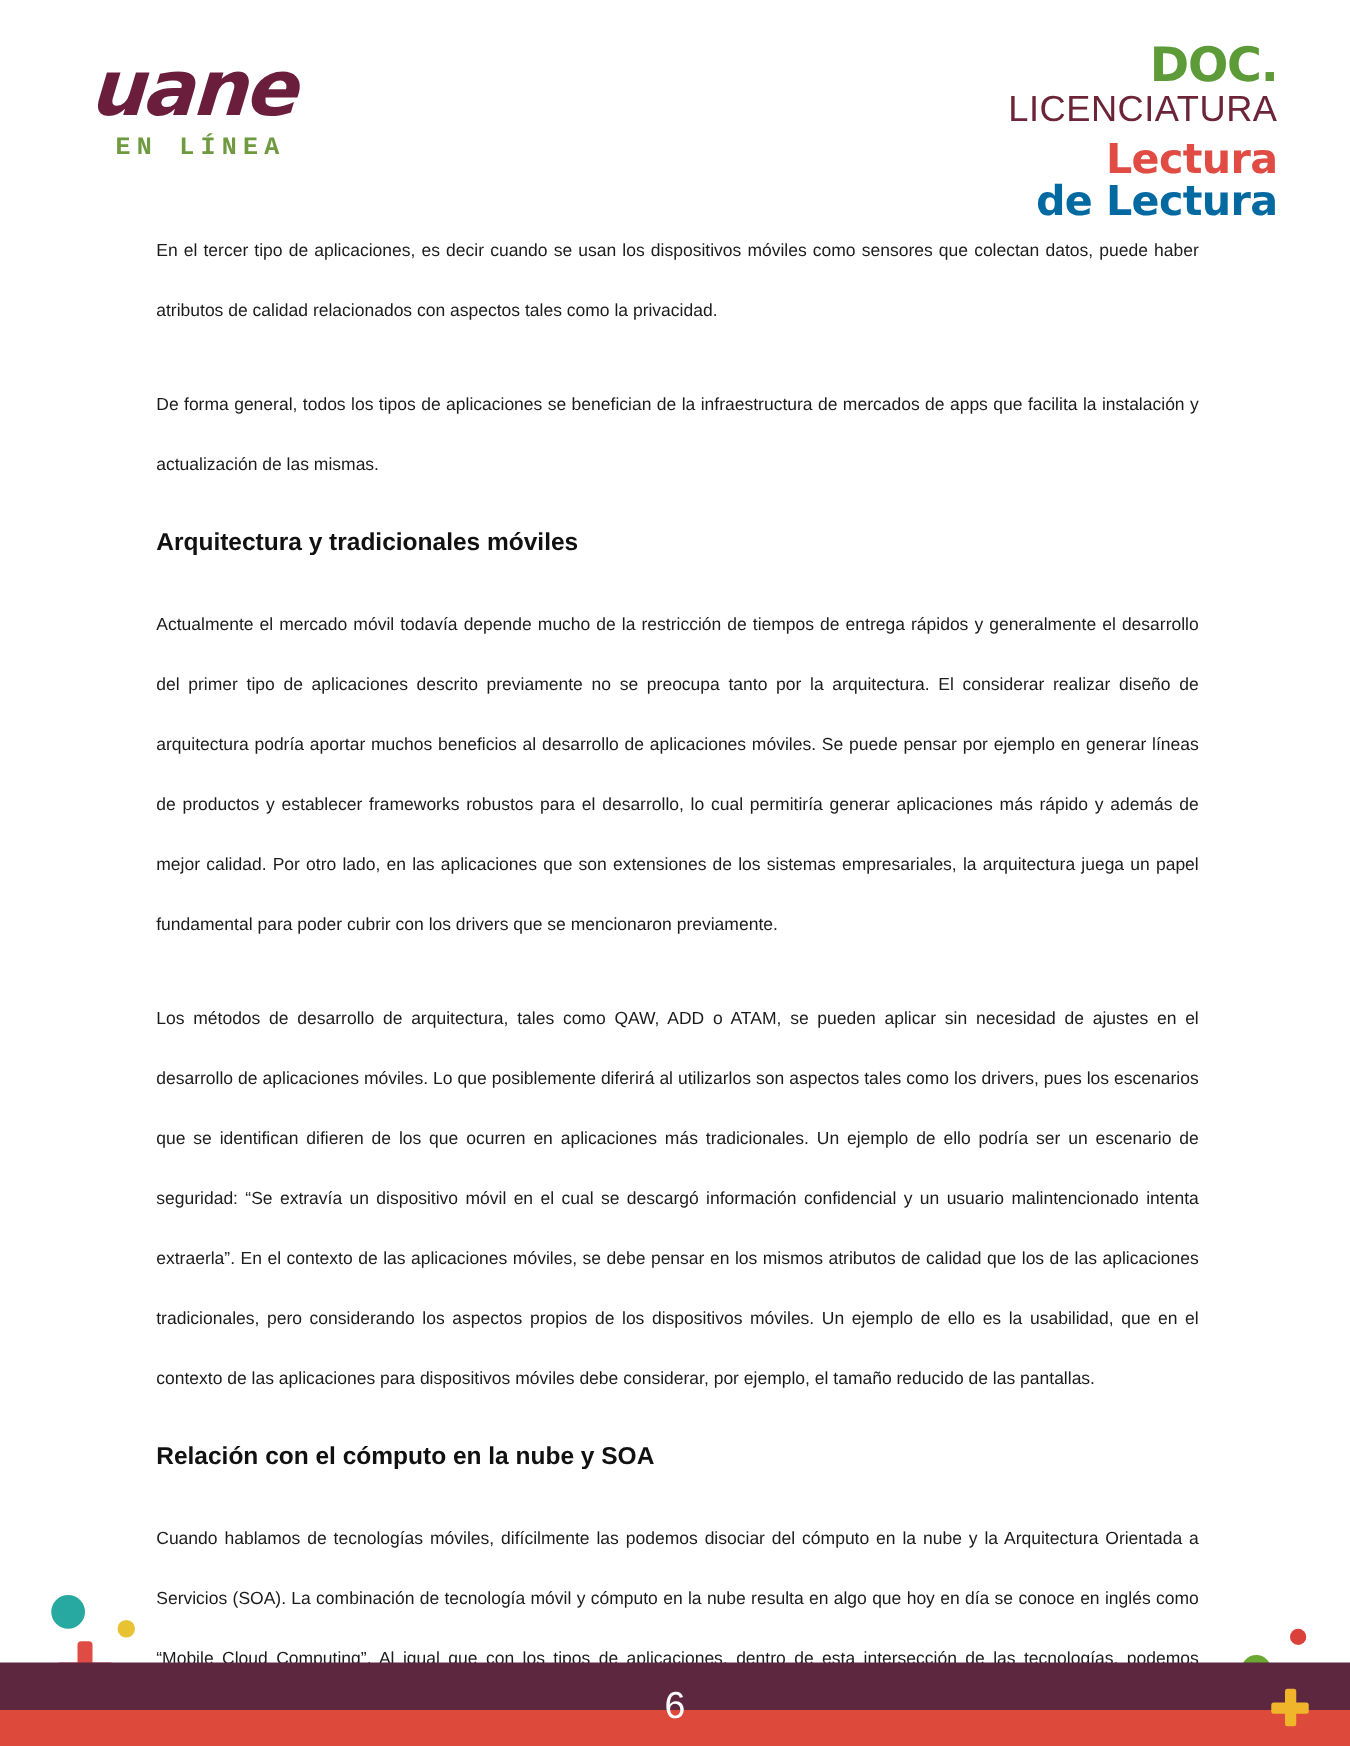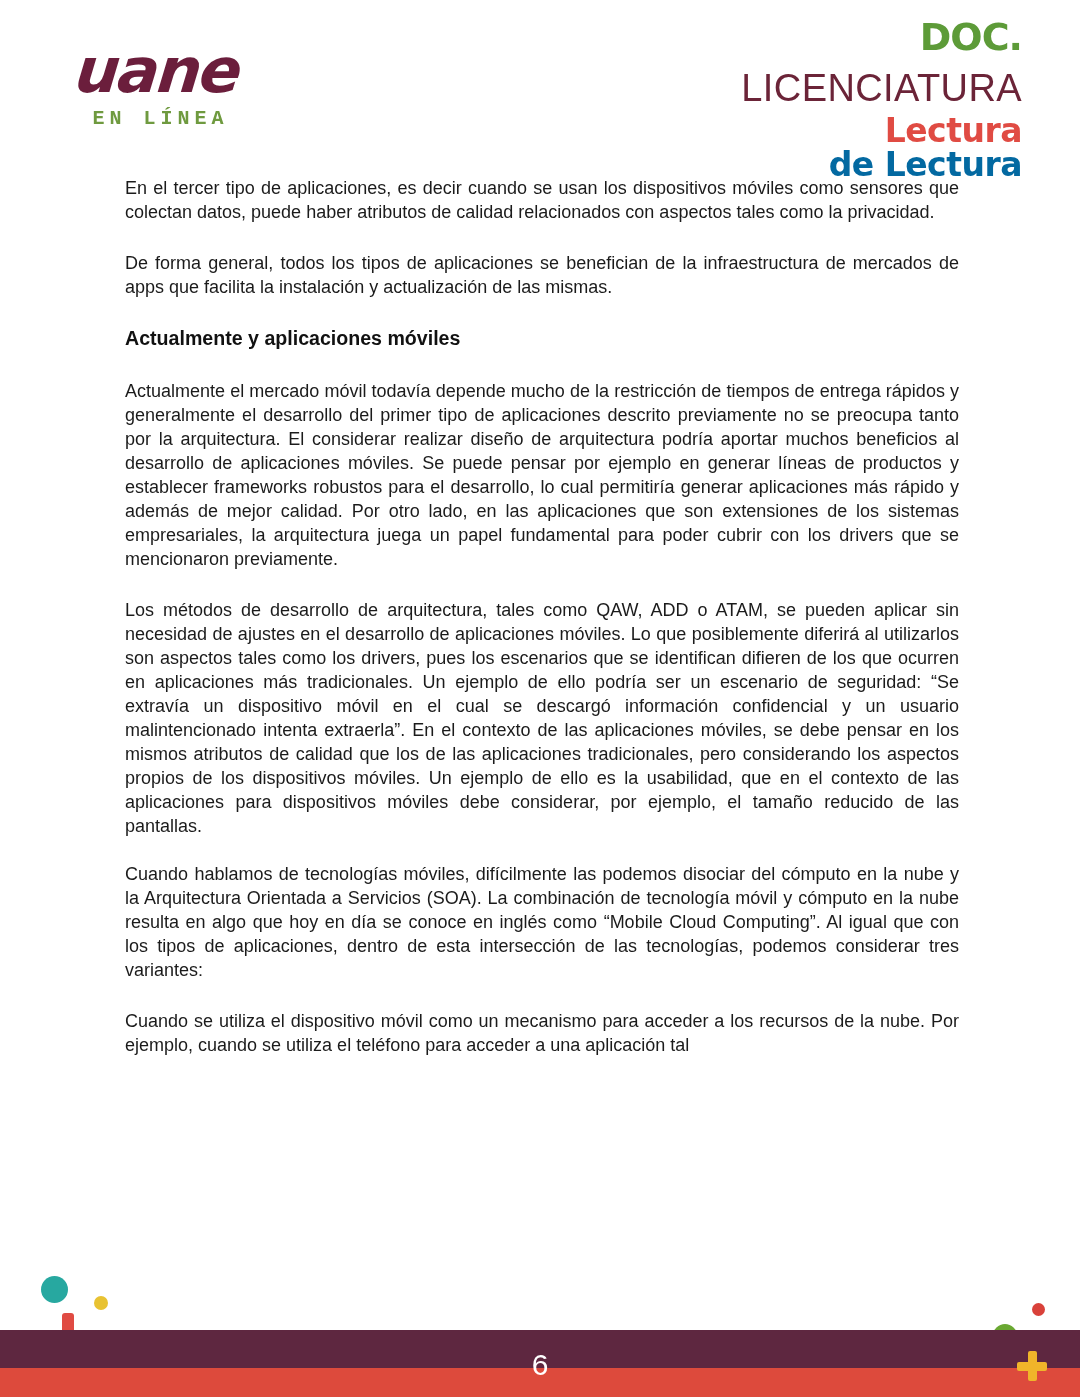--- a/index.html
+++ b/index.html
@@ -59,37 +59,37 @@
     font-size: 20px;
     font-weight: 700;
     color: #6f9a3f;
     letter-spacing: 5px;
     padding-left: 5px;
   }
 
   .doc-logo {
     position: absolute;
     right: 58px;
-    top: 18px;
+    top: 33px;
     text-align: right;
     line-height: 1;
   }
   .doc-line-1 {
     display: block;
     font-family: "DejaVu Sans", sans-serif;
     font-size: 38px;
     font-weight: 700;
     color: #5d9b38;
     letter-spacing: -1px;
   }
   .doc-line-2 {
     display: block;
-    margin-top: 13px;
-    font-family: "Liberation Sans", sans-serif;
-    font-size: 38px;
+    margin-top: 3px;
+    font-family: "Liberation Sans", sans-serif;
+    font-size: 29px;
     font-weight: 400;
     color: #6b2438;
     letter-spacing: 0.4px;
   }
   .doc-line-3 {
     display: block;
     margin-top: 7px;
     font-family: "DejaVu Sans", sans-serif;
     font-size: 33px;
     font-weight: 700;
@@ -110,22 +110,22 @@
   .content {
     position: absolute;
     left: 125px;
     top: 176px;
     width: 834px;
   }
 
   .para {
     margin: 0 0 27px 0;
     font-family: "Liberation Sans", sans-serif;
-    font-size: 18px;
-    line-height: 24px;
+    font-size: 14px;
+    line-height: 48px;
     color: #1b1b1b;
     text-align: justify;
     text-justify: inter-word;
     hyphens: none;
   }
 
   .heading {
     margin: 0 0 26px 0;
     font-family: "Liberation Sans", sans-serif;
     font-size: 19.6px;
@@ -286,26 +286,27 @@
     </div>
 
   </div>
 
   <div class="content">
 
     <p class="para">En el tercer tipo de aplicaciones, es decir cuando se usan los dispositivos móviles como sensores que colectan datos, puede haber atributos de calidad relacionados con aspectos tales como la privacidad.</p>
 
     <p class="para tight">De forma general, todos los tipos de aplicaciones se benefician de la infraestructura de mercados de apps que facilita la instalación y actualización de las mismas.</p>
 
-    <h2 class="heading">Actualmente y aplicaciones móviles</h2>
+    <h2 class="heading">Arquitectura y tradicionales móviles</h2>
 
     <p class="para">Actualmente el mercado móvil todavía depende mucho de la restricción de tiempos de entrega rápidos y generalmente el desarrollo del primer tipo de aplicaciones descrito previamente no se preocupa tanto por la arquitectura. El considerar realizar diseño de arquitectura podría aportar muchos beneficios al desarrollo de aplicaciones móviles. Se puede pensar por ejemplo en generar líneas de productos y establecer frameworks robustos para el desarrollo, lo cual permitiría generar aplicaciones más rápido y además de mejor calidad. Por otro lado, en las aplicaciones que son extensiones de los sistemas empresariales, la arquitectura juega un papel fundamental para poder cubrir con los drivers que se mencionaron previamente.</p>
 
     <p class="para tight">Los métodos de desarrollo de arquitectura, tales como QAW, ADD o ATAM, se pueden aplicar sin necesidad de ajustes en el desarrollo de aplicaciones móviles. Lo que posiblemente diferirá al utilizarlos son aspectos tales como los drivers, pues los escenarios que se identifican difieren de los que ocurren en aplicaciones más tradicionales. Un ejemplo de ello podría ser un escenario de seguridad: “Se extravía un dispositivo móvil en el cual se descargó información confidencial y un usuario malintencionado intenta extraerla”. En el contexto de las aplicaciones móviles, se debe pensar en los mismos atributos de calidad que los de las aplicaciones tradicionales, pero considerando los aspectos propios de los dispositivos móviles. Un ejemplo de ello es la usabilidad, que en el contexto de las aplicaciones para dispositivos móviles debe considerar, por ejemplo, el tamaño reducido de las pantallas.</p>
 
+    <h2 class="heading">Relación con el cómputo en la nube y SOA</h2>
 
     <p class="para">Cuando hablamos de tecnologías móviles, difícilmente las podemos disociar del cómputo en la nube y la Arquitectura Orientada a Servicios (SOA). La combinación de tecnología móvil y cómputo en la nube resulta en algo que hoy en día se conoce en inglés como “Mobile Cloud Computing”. Al igual que con los tipos de aplicaciones, dentro de esta intersección de las tecnologías, podemos considerar tres variantes:</p>
 
     <p class="para">Cuando se utiliza el dispositivo móvil como un mecanismo para acceder a los recursos de la nube. Por ejemplo, cuando se utiliza el teléfono para acceder a una aplicación tal</p>
 
   </div>
 
   <div class="deco dot-teal"></div>
   <div class="deco dot-yellow-sm"></div>
   <div class="deco plus-red"></div>

